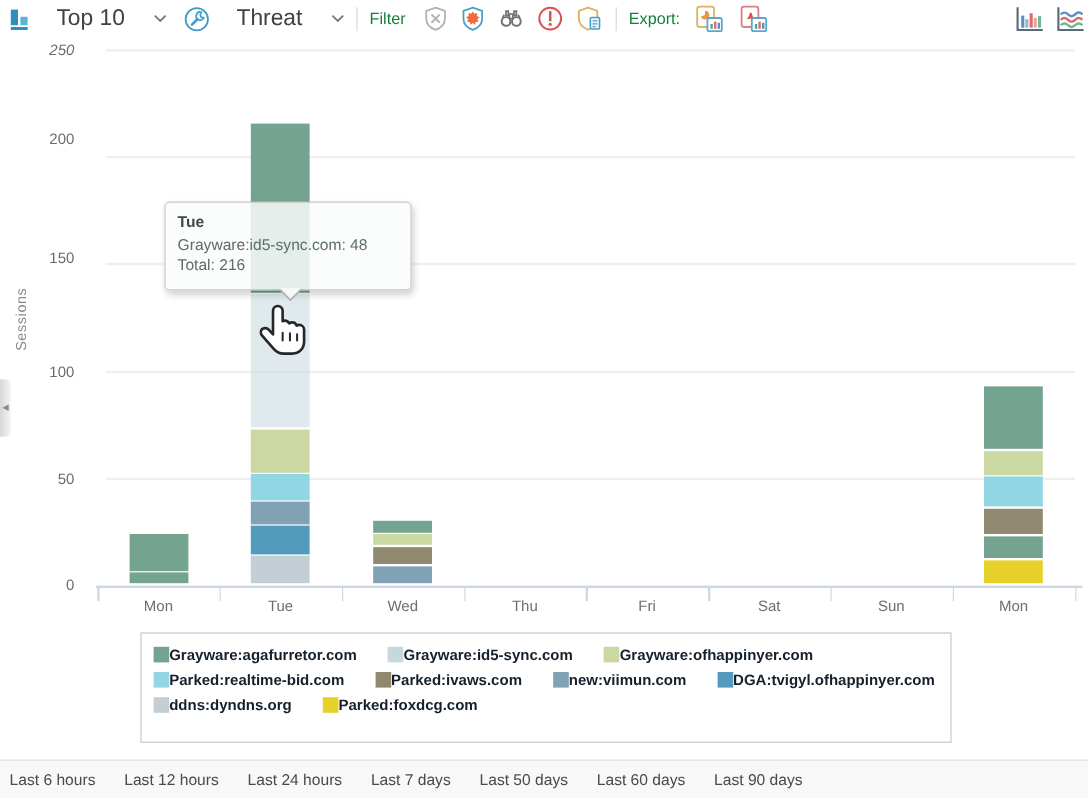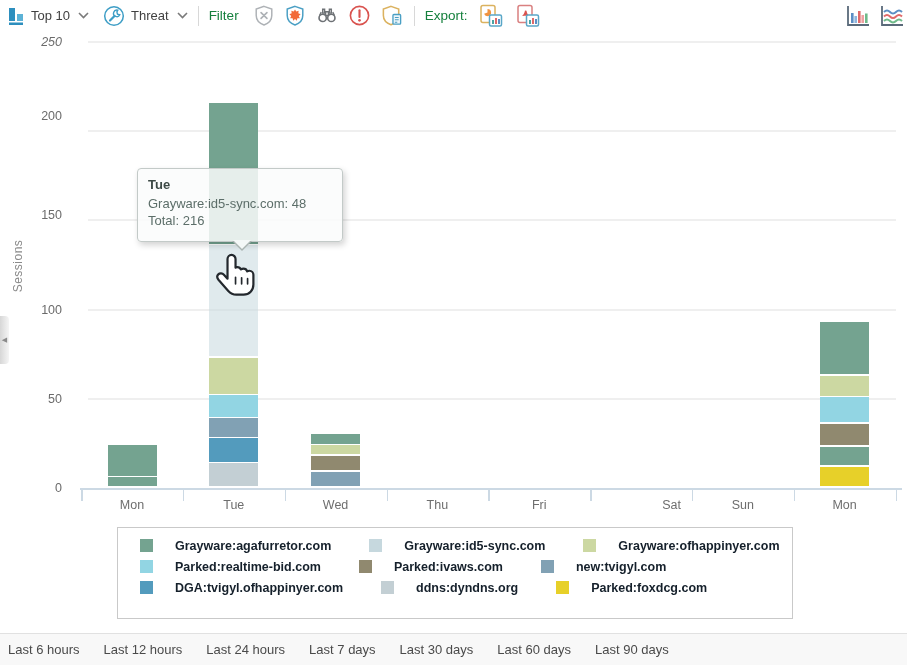--- a/index.html
+++ b/index.html
@@ -1,20 +1,20 @@
 <!DOCTYPE html>
 <html><head>
 <meta charset="utf-8">
 <style>
   html,body{margin:0;padding:0;background:#fff;}
   #app{position:relative;width:907px;height:665px;background:#fff;overflow:hidden;
        font-family:"Liberation Sans",sans-serif;}
   
   #toolbar{position:absolute;left:0;top:0;width:907px;height:31px;display:flex;align-items:center;}
-  .tb-item{display:flex;align-items:center;gap:6px;color:#414141;font-size:13px;cursor:pointer;}
+  .tb-item{display:flex;align-items:center;gap:22px;color:#414141;font-size:19px;cursor:pointer;}
   .tb-label{color:#15803d;font-size:13.5px;}
   .tb-sep{width:1px;height:20px;background:#d8d8d8;margin:0 10px;}
   .tb-icon{display:flex;align-items:center;justify-content:center;}
   .chev{margin-left:2px;}
   #toolbar .spacer{flex:1;}
   
   #chart{position:absolute;left:0;top:31px;width:907px;height:492px;}
   .ytick{position:absolute;width:50px;text-align:right;font-size:12.5px;color:#6b6b6b;}
   .gridline{position:absolute;left:88px;width:808px;height:2px;background:#efefef;}
   #x-axis-line{position:absolute;left:80px;width:822px;height:2px;background:#ccd9e4;}
@@ -39,21 +39,21 @@
   #cursor{position:absolute;left:216px;top:221px;z-index:6;pointer-events:none;}
   
   #panel-handle{position:absolute;left:0;top:316px;width:9px;height:48px;
       background:linear-gradient(to right,#d7d7d7,#f5f5f5);border-radius:0 4px 4px 0;
       display:flex;align-items:center;justify-content:center;cursor:pointer;}
   #panel-handle span{color:#8a8a8a;font-size:7px;}
   
   #legend{position:absolute;left:117px;top:527px;width:676px;min-height:92px;
       background:#fff;border:1px solid #c9c9c9;box-sizing:border-box;
       padding:7px 10px;display:flex;flex-wrap:wrap;column-gap:26px;align-content:flex-start;}
-  .lg-item{display:flex;align-items:center;gap:22px;height:21px;cursor:pointer;margin-left:12px;}
+  .lg-item{display:flex;align-items:center;gap:0;height:21px;cursor:pointer;}
   .lg-swatch{width:13px;height:13px;flex:none;}
   .lg-text{font-size:12.5px;font-weight:bold;color:#15202b;white-space:nowrap;}
   
   #footer{position:absolute;left:0;top:633px;width:907px;height:32px;background:#f8f8f8;
       border-top:1px solid #e1e1e1;box-sizing:border-box;display:flex;align-items:center;
       padding-left:8px;gap:24px;}
   .range-link{font-size:13px;color:#4a4a4a;cursor:pointer;white-space:nowrap;}
 </style>
 </head>
 <body>
@@ -192,21 +192,21 @@
         <div class="xtick" style="left: 488.3px; top: 459px;"></div>
         <div class="xtick" style="left: 590.1px; top: 459px;"></div>
         <div class="xtick" style="left: 691.9px; top: 459px;"></div>
         <div class="xtick" style="left: 793.7px; top: 459px;"></div>
         <div class="xtick" style="left: 895.5px; top: 459px;"></div>
         <div class="xlabel" style="left: 92px; top: 467px;">Mon</div>
         <div class="xlabel" style="left: 193.8px; top: 467px;">Tue</div>
         <div class="xlabel" style="left: 295.6px; top: 467px;">Wed</div>
         <div class="xlabel" style="left: 397.4px; top: 467px;">Thu</div>
         <div class="xlabel" style="left: 499.2px; top: 467px;">Fri</div>
-        <div class="xlabel" style="left: 601px; top: 467px; text-align: right;">Sat</div>
+        <div class="xlabel" style="left: 601px; top: 467px;">Sat</div>
         <div class="xlabel" style="left: 702.8px; top: 467px;">Sun</div>
         <div class="xlabel" style="left: 804.6px; top: 467px;">Mon</div>
         <div class="seg" title="new:rentwillionc.club" style="left: 107.5px; top: 446.296px; height: 9.204px; background: rgb(116, 163, 144);"></div>
         <div class="seg" title="Grayware:agafurretor.com" style="left: 107.5px; top: 414.184px; height: 30.612px; background: rgb(116, 163, 144);"></div>
         <div class="seg" title="ddns:dyndns.org" style="left: 209.3px; top: 432.024px; height: 23.476px; background: rgb(195, 207, 212);"></div>
         <div class="seg" title="DGA:tvigyl.tiznmktqel.com" style="left: 209.3px; top: 407.048px; height: 23.476px; background: rgb(83, 155, 189);"></div>
         <div class="seg" title="new:viimun.com" style="left: 209.3px; top: 387.424px; height: 18.124px; background: rgb(129, 161, 180);"></div>
         <div class="seg" title="Parked:realtime-bid.com" style="left: 209.3px; top: 364.232px; height: 21.692px; background: rgb(146, 213, 227);"></div>
         <div class="seg" title="Grayware:ofhappinyer.com" style="left: 209.3px; top: 326.768px; height: 35.964px; background: rgb(204, 216, 162);"></div>
         <div class="seg hovered" title="Grayware:id5-sync.com" style="left: 209.3px; top: 214.376px; height: 110.892px; background: rgb(198, 216, 222);"></div>
@@ -258,39 +258,39 @@
       <div class="lg-item">
         <span class="lg-swatch" style="background: rgb(146, 213, 227);"></span>
         <span class="lg-text">Parked:realtime-bid.com</span>
       </div>
       <div class="lg-item">
         <span class="lg-swatch" style="background: rgb(144, 137, 111);"></span>
         <span class="lg-text">Parked:ivaws.com</span>
       </div>
       <div class="lg-item">
         <span class="lg-swatch" style="background: rgb(129, 161, 180);"></span>
-        <span class="lg-text">new:tvigyl.com</span>
+        <span class="lg-text">new:viimun.com</span>
       </div>
       <div class="lg-item">
         <span class="lg-swatch" style="background: rgb(83, 155, 189);"></span>
         <span class="lg-text">DGA:tvigyl.ofhappinyer.com</span>
       </div>
       <div class="lg-item">
         <span class="lg-swatch" style="background: rgb(195, 207, 212);"></span>
         <span class="lg-text">ddns:dyndns.org</span>
       </div>
       <div class="lg-item">
         <span class="lg-swatch" style="background: rgb(231, 208, 41);"></span>
         <span class="lg-text">Parked:foxdcg.com</span>
       </div>
     </div>
 
   <div id="footer">
       <span class="range-link">Last 6 hours</span>
       <span class="range-link">Last 12 hours</span>
       <span class="range-link">Last 24 hours</span>
       <span class="range-link">Last 7 days</span>
-      <span class="range-link">Last 30 days</span>
+      <span class="range-link">Last 50 days</span>
       <span class="range-link">Last 60 days</span>
       <span class="range-link">Last 90 days</span>
     </div>
 
 </div>
 
 </body></html>

